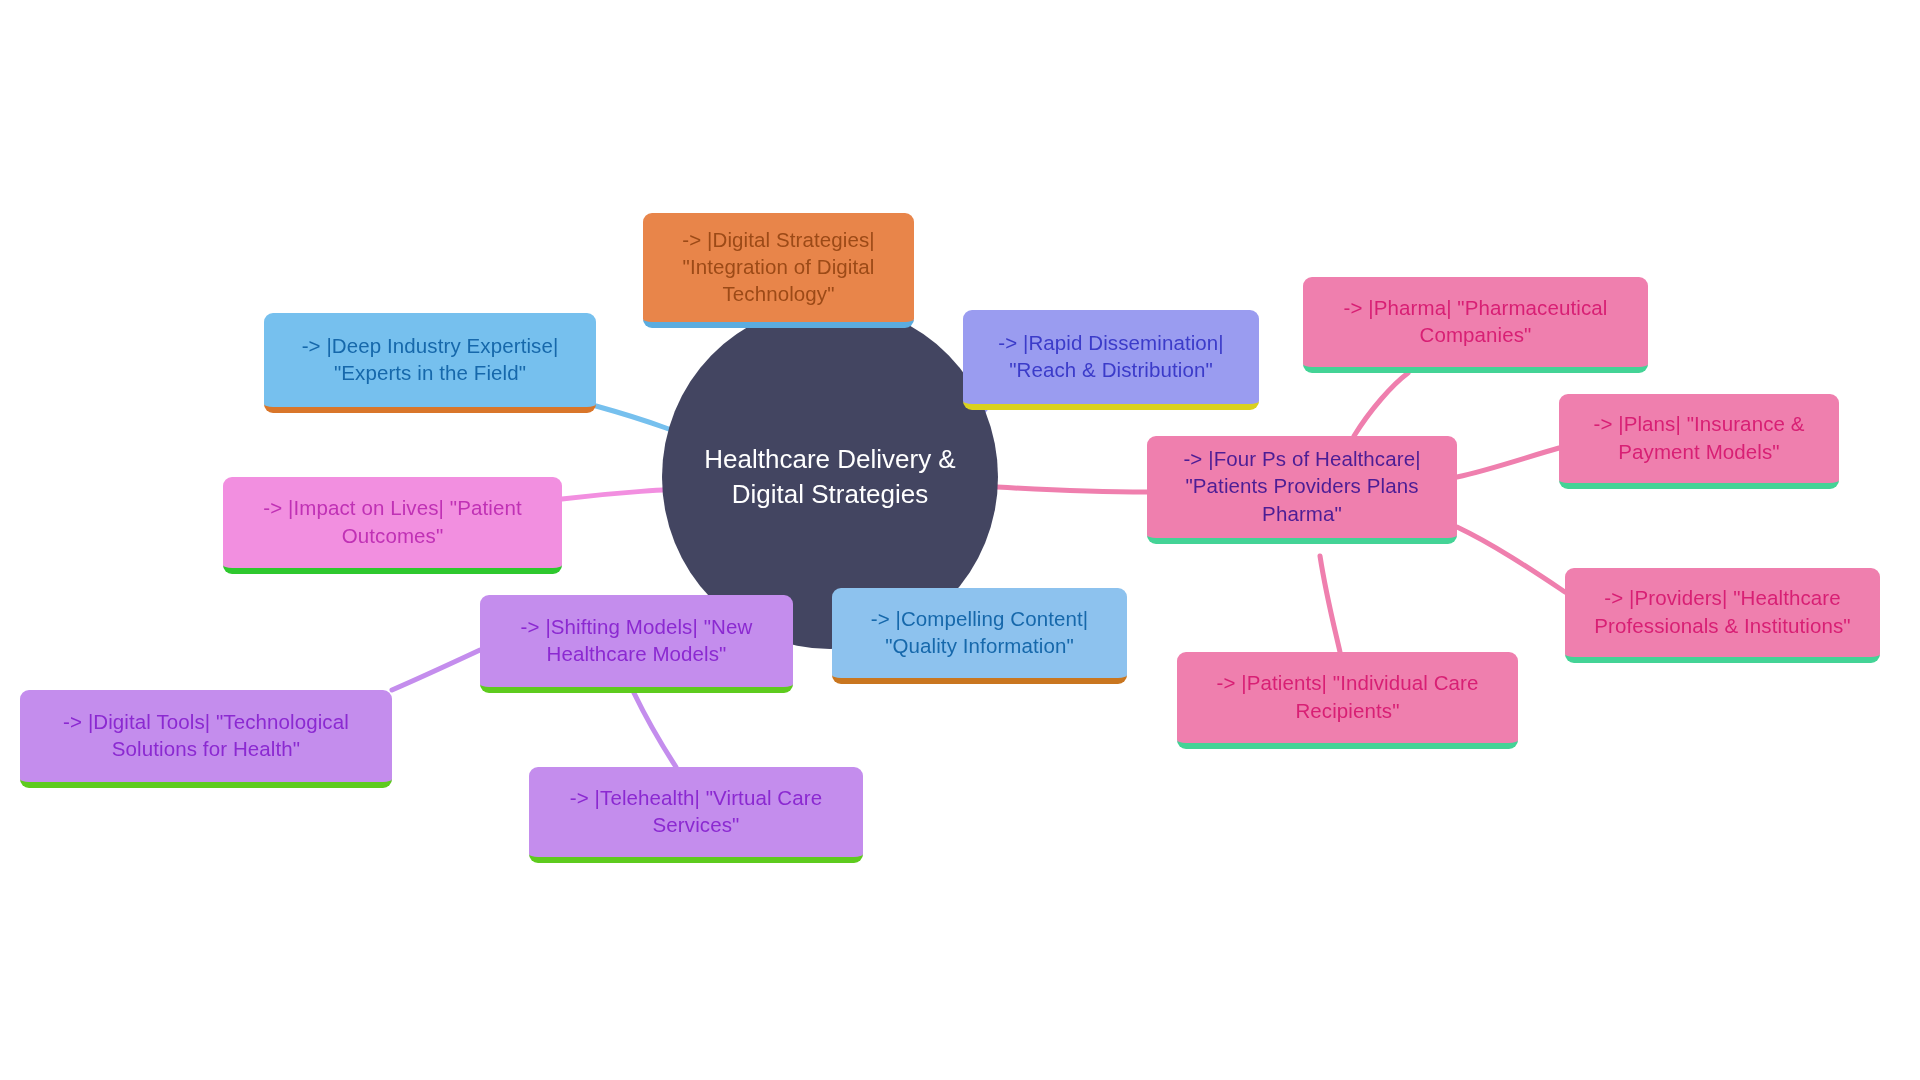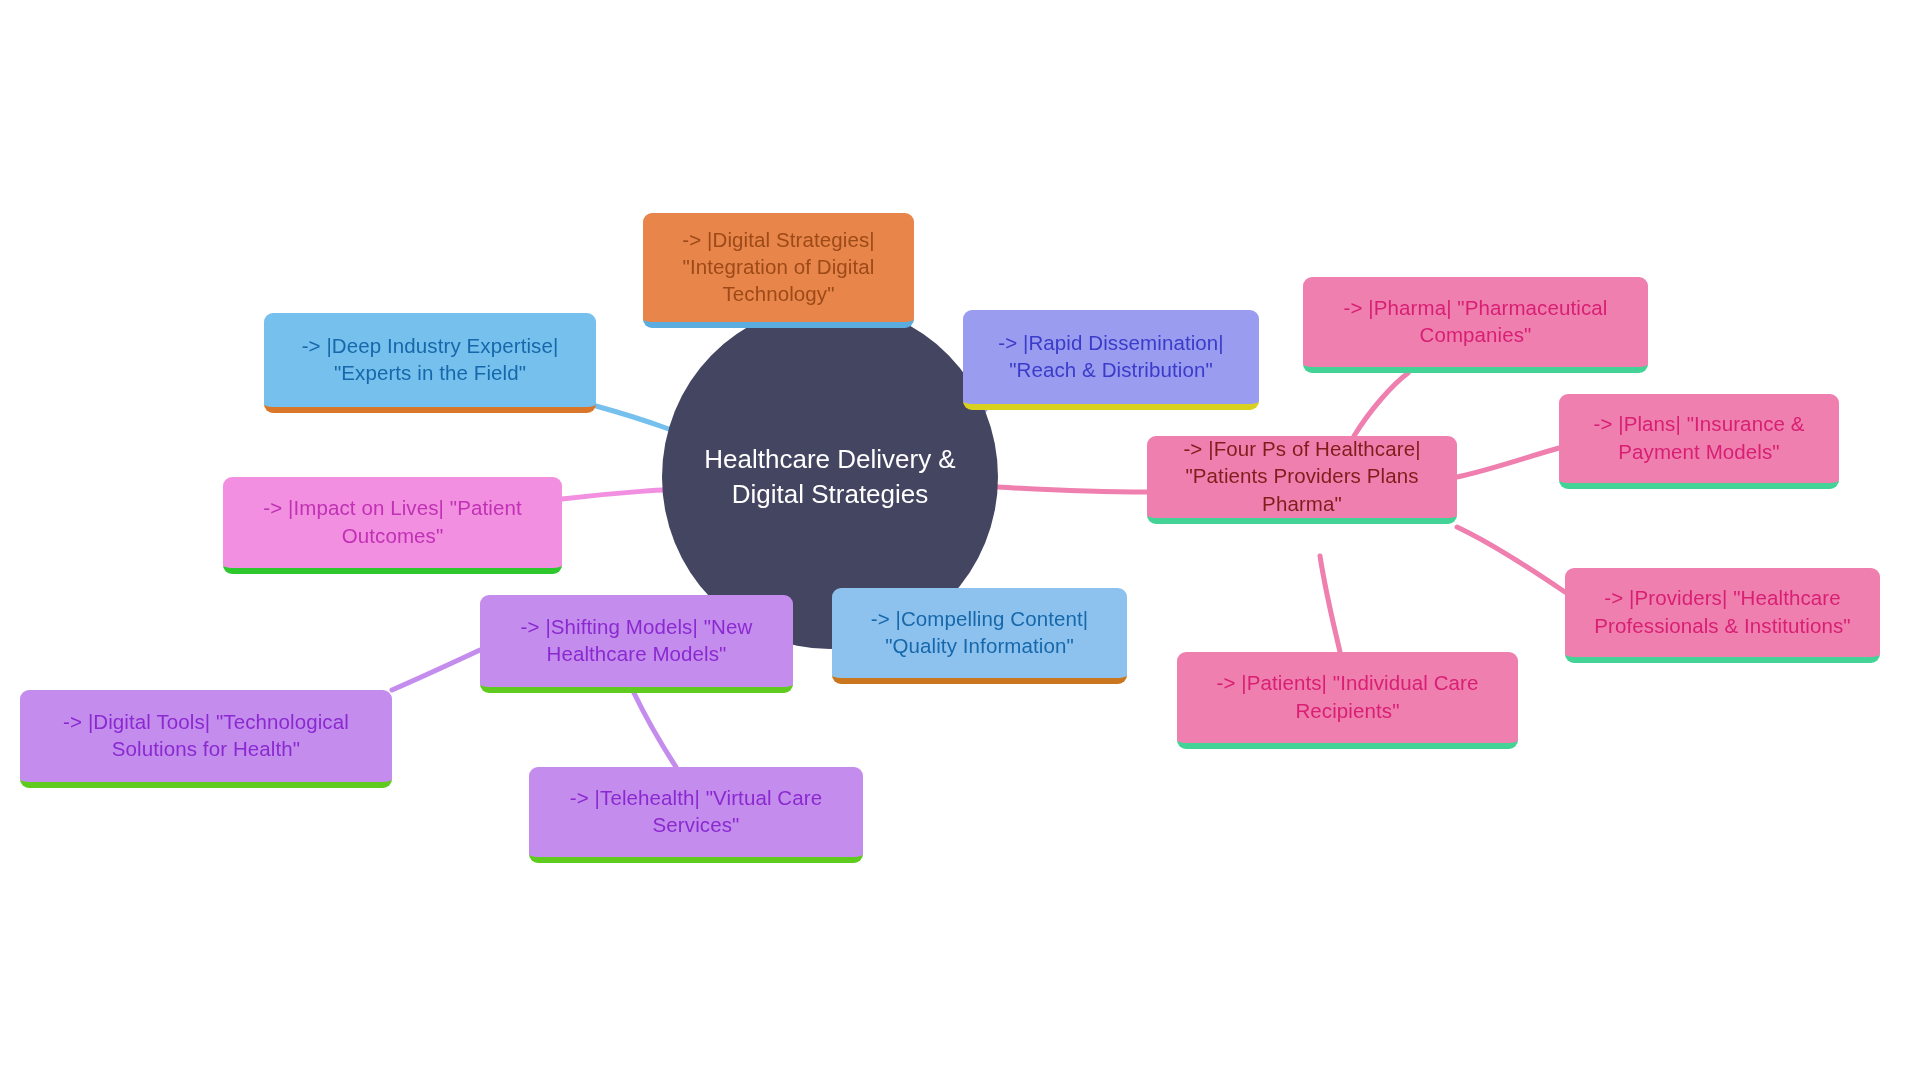--- a/index.html
+++ b/index.html
@@ -93,21 +93,21 @@
     </div>
     <div class="node" style="left: 963px; top: 310px; width: 296px; height: 100px; background: rgb(154, 156, 240); color: rgb(59, 59, 201); border-bottom: 6px solid rgb(218, 209, 31);">
       <span class="label">-&gt; |Rapid Dissemination| "Reach &amp; Distribution"</span>
     </div>
     <div class="node" style="left: 1303px; top: 277px; width: 345px; height: 96px; background: rgb(239, 127, 174); color: rgb(216, 31, 116); border-bottom: 6px solid rgb(68, 211, 150);">
       <span class="label">-&gt; |Pharma| "Pharmaceutical Companies"</span>
     </div>
     <div class="node" style="left: 223px; top: 477px; width: 339px; height: 97px; background: rgb(242, 143, 224); color: rgb(192, 49, 181); border-bottom: 6px solid rgb(46, 200, 46);">
       <span class="label">-&gt; |Impact on Lives| "Patient Outcomes"</span>
     </div>
-    <div class="node" style="left: 1147px; top: 436px; width: 310px; height: 88px; background: rgb(239, 127, 174); color: #7f1d1d; border-bottom: 6px solid rgb(68, 211, 150);">
+    <div class="node" style="left: 1147px; top: 436px; width: 310px; height: 108px; background: rgb(239, 127, 174); color: #4c1d95; border-bottom: 6px solid rgb(68, 211, 150);">
       <span class="label">-&gt; |Four Ps of Healthcare| "Patients Providers Plans Pharma"</span>
     </div>
     <div class="node" style="left: 1559px; top: 394px; width: 280px; height: 95px; background: rgb(239, 127, 174); color: rgb(216, 31, 116); border-bottom: 6px solid rgb(68, 211, 150);">
       <span class="label">-&gt; |Plans| "Insurance &amp; Payment Models"</span>
     </div>
     <div class="node" style="left: 1565px; top: 568px; width: 315px; height: 95px; background: rgb(239, 127, 174); color: rgb(216, 31, 116); border-bottom: 6px solid rgb(68, 211, 150);">
       <span class="label">-&gt; |Providers| "Healthcare Professionals &amp; Institutions"</span>
     </div>
     <div class="node" style="left: 480px; top: 595px; width: 313px; height: 98px; background: rgb(196, 141, 237); color: rgb(139, 41, 209); border-bottom: 6px solid rgb(94, 203, 30);">
       <span class="label">-&gt; |Shifting Models| "New Healthcare Models"</span>

